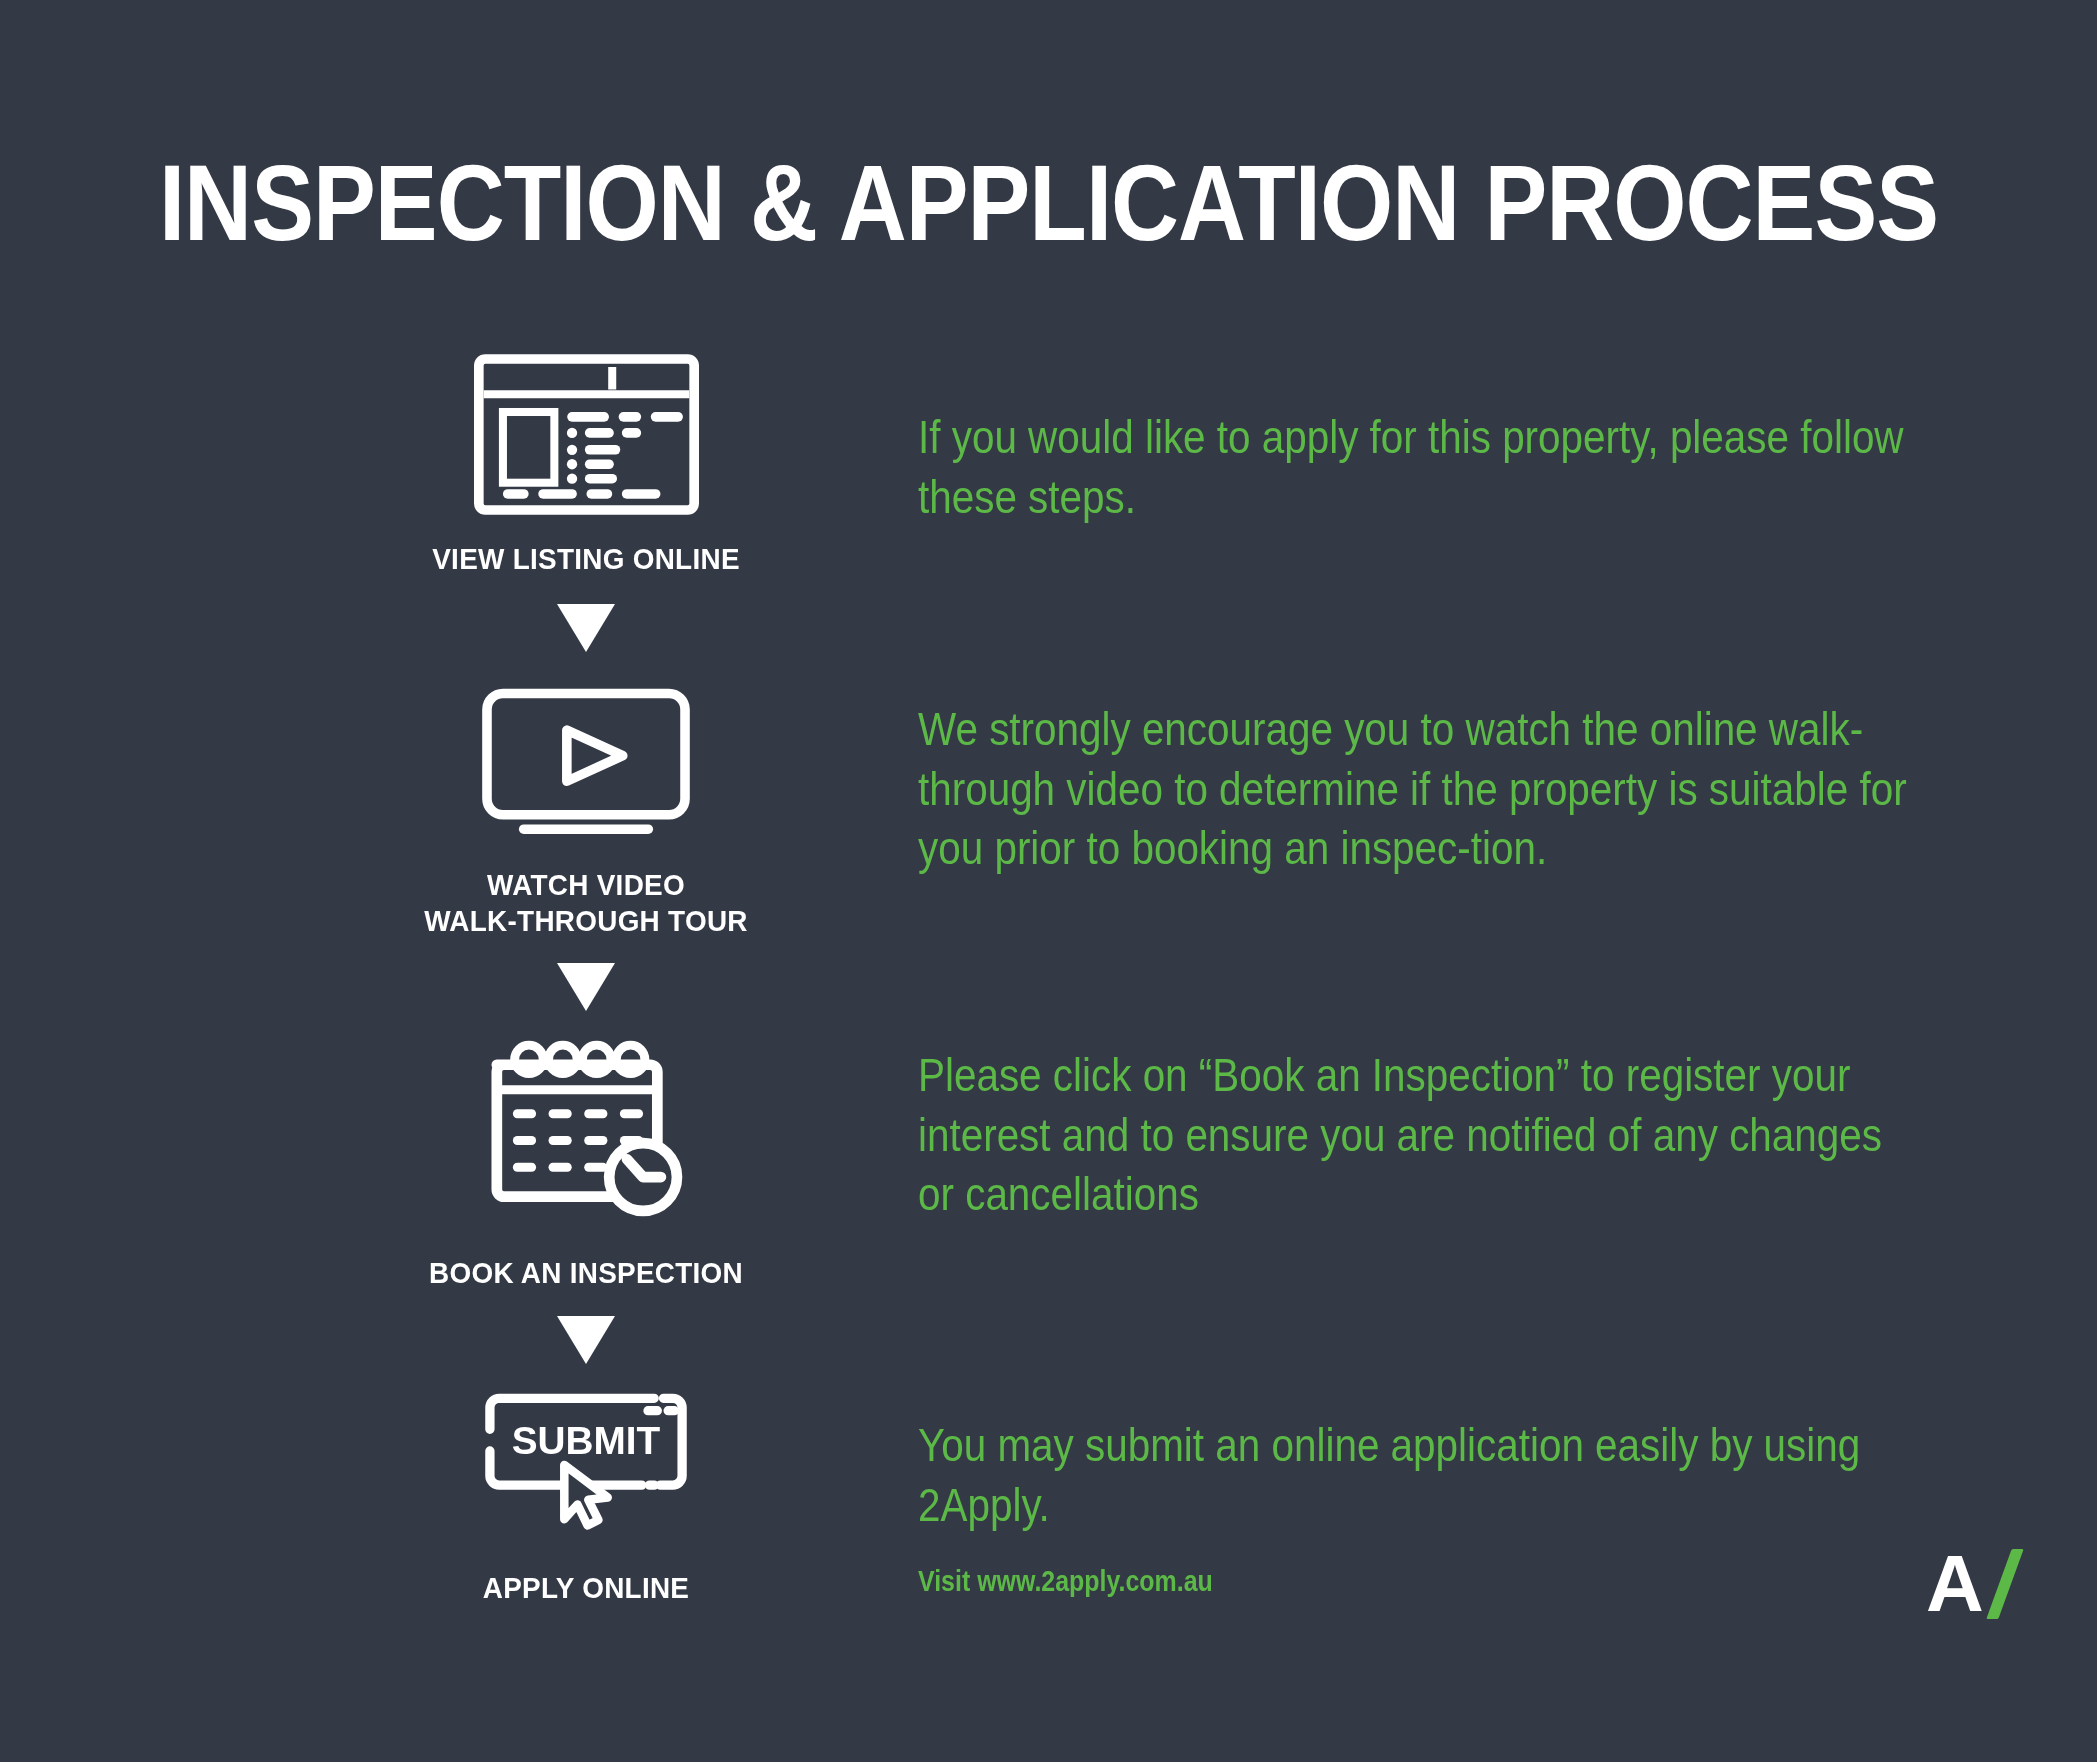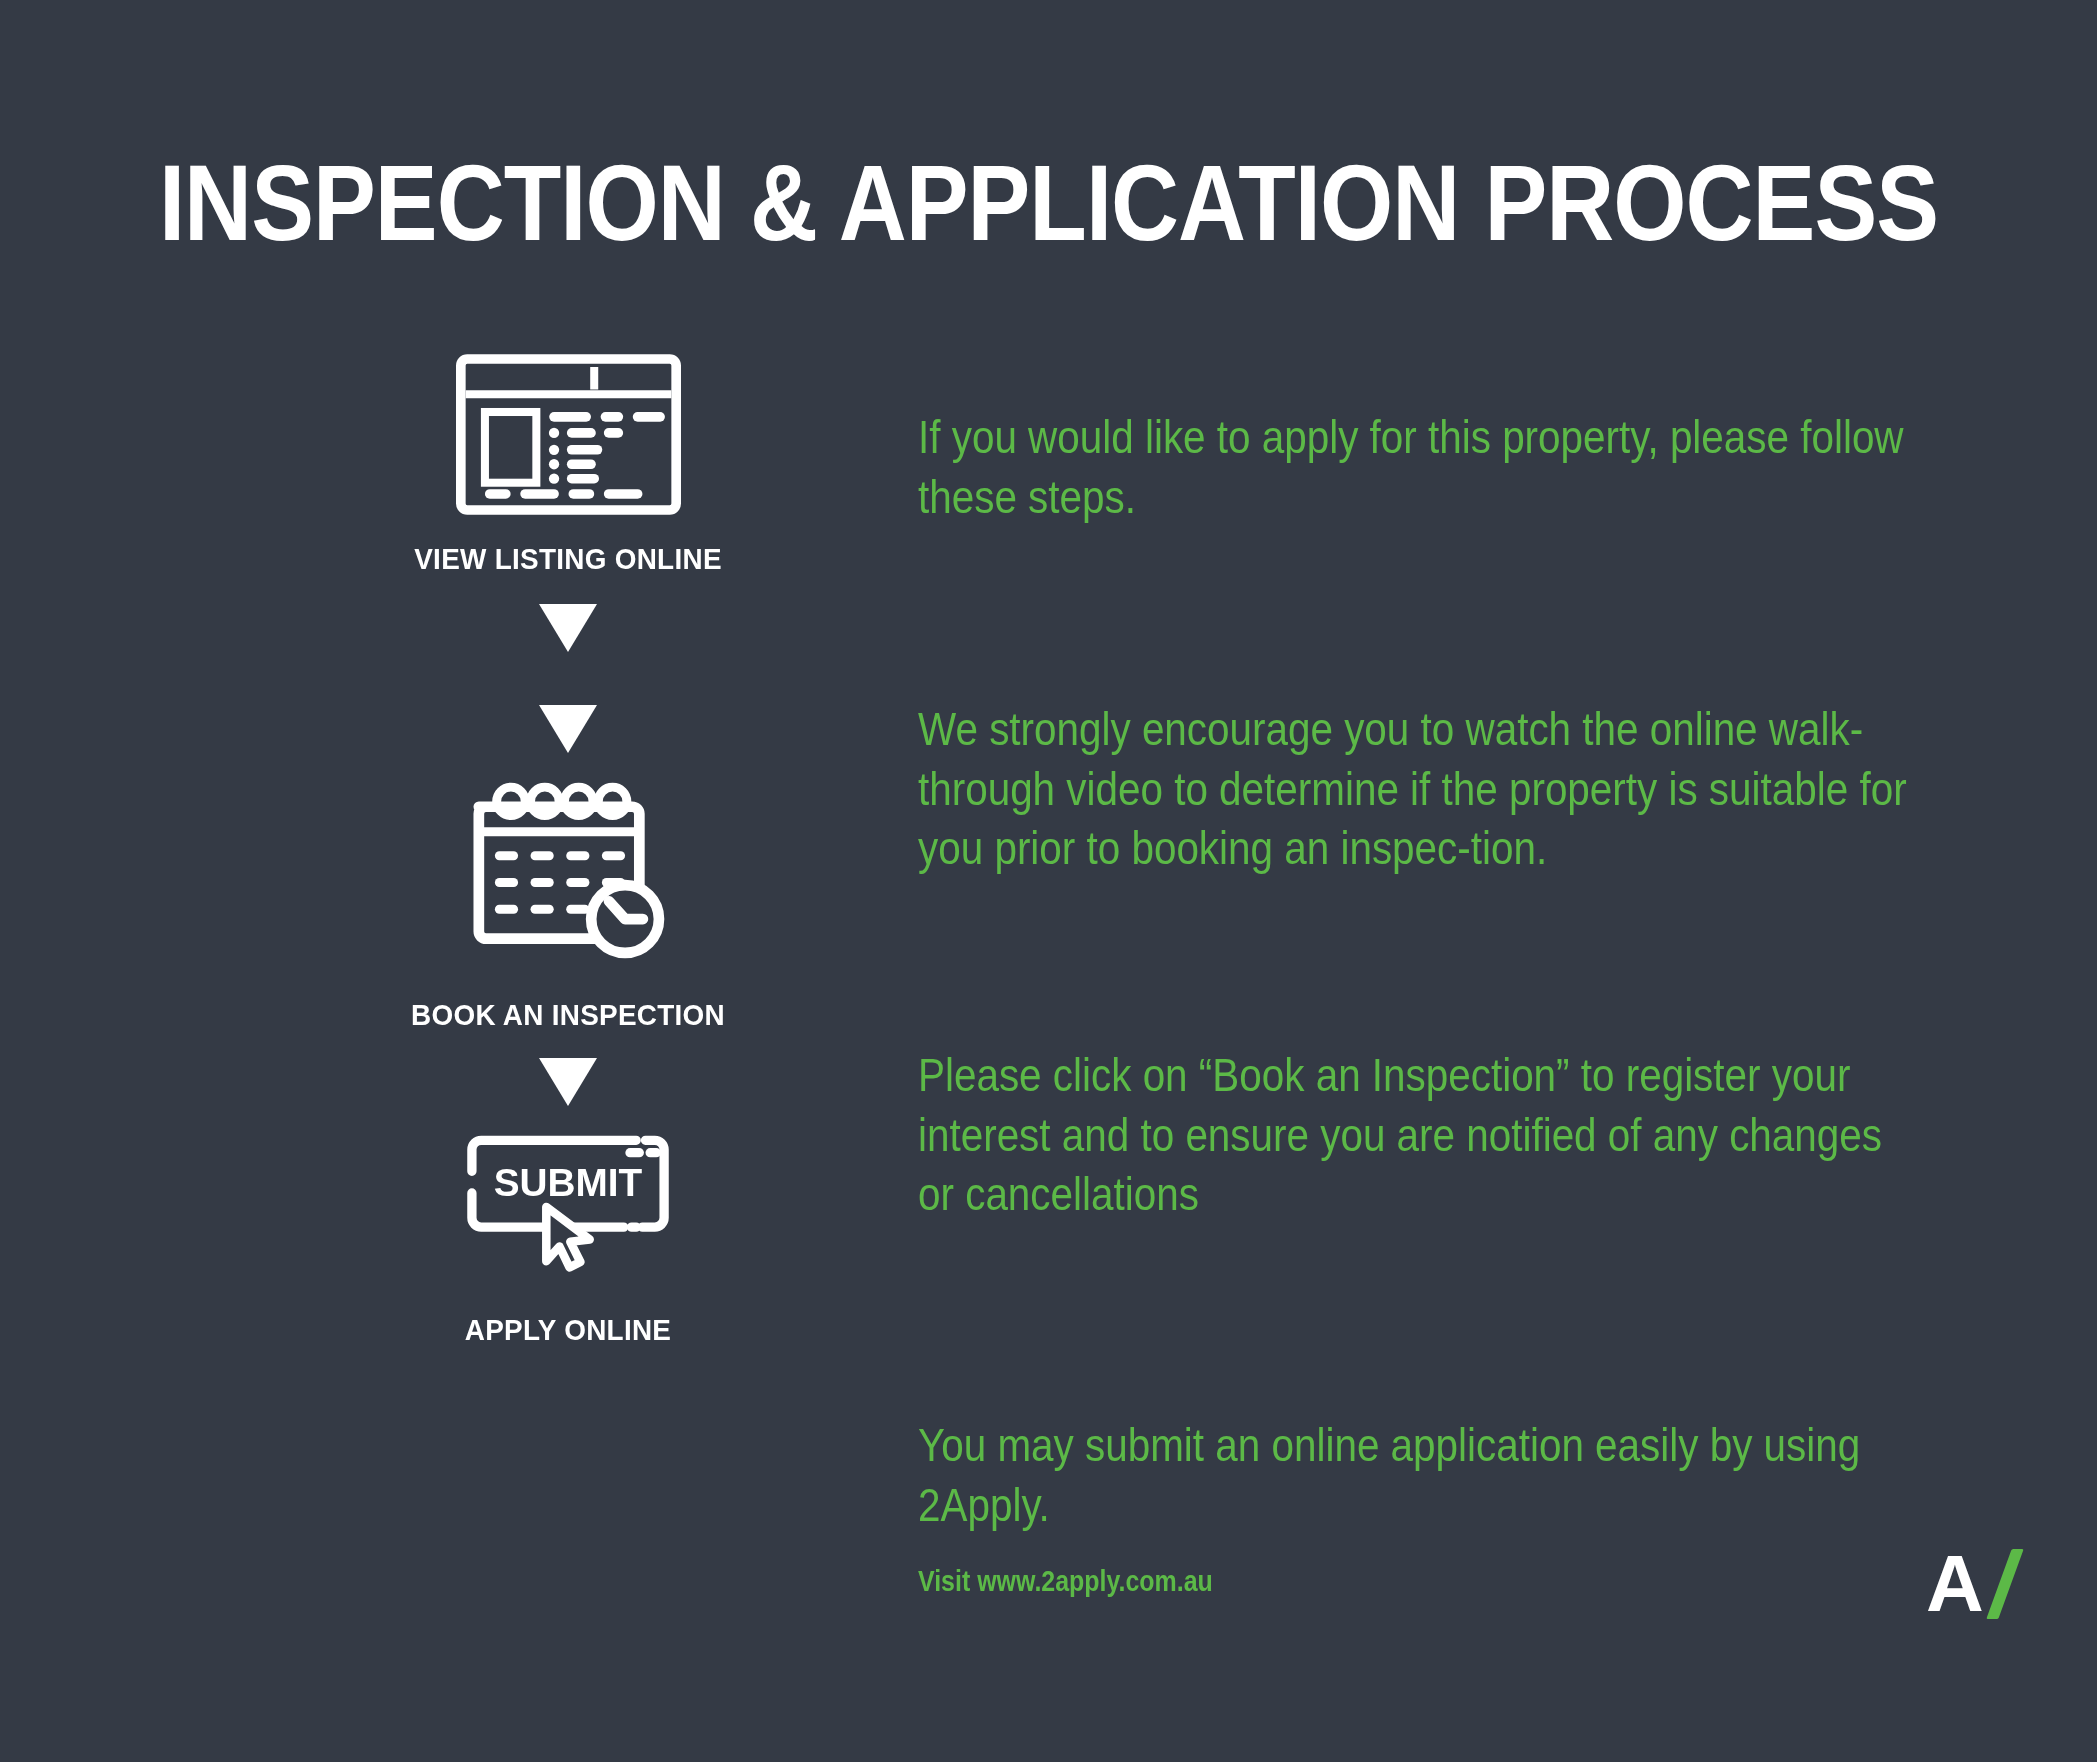--- a/index.html
+++ b/index.html
@@ -30,21 +30,21 @@
     letter-spacing: -1.1px;
     transform: scaleX(0.88);
     transform-origin: center top;
     white-space: nowrap;
     line-height: 1;
   }
 
   
   #steps {
     position: absolute;
-    left: 343px;
+    left: 361px;
     top: 354px;
     width: 450px;
   }
   .step {
     position: relative;
     width: 450px;
     text-align: center;
   }
   .step-icon {
     display: block;
@@ -161,20 +161,30 @@
         <rect x="92" y="84" width="24" height="6" rx="3" fill="#ffffff"></rect>
       </svg>
       <div class="sp-a"></div>
       <div class="step-label">VIEW LISTING ONLINE</div>
     </div>
 
     <div class="sp-b"></div>
     <div class="arrow"></div>
     <div class="sp-b"></div>
 
+    <div class="step">
+      <svg class="step-icon" width="214" height="161" viewBox="0 0 134 100">
+        <rect x="5" y="8" width="124" height="76" rx="10" ry="10" fill="none" stroke="#ffffff" stroke-width="6"></rect>
+        <path d="M 55 31 L 55 63 L 90 47 Z" fill="none" stroke="#ffffff" stroke-width="6" stroke-linejoin="round" stroke-linecap="round"></path>
+        <line x1="28" y1="93" x2="106" y2="93" stroke="#ffffff" stroke-width="6" stroke-linecap="round"></line>
+      </svg>
+      <div class="sp-a"></div>
+      <div class="step-label">WATCH VIDEO
+WALK-THROUGH TOUR</div>
+    </div>
 
     <div class="sp-c"></div>
     <div class="arrow"></div>
     <div class="sp-c"></div>
 
     <div class="step">
       <svg class="step-icon" width="214" height="193" viewBox="0 0 120 108">
 
         <path d="M 10 16 L 96 16 A 4 4 0 0 1 100 20 L 100 62
                  M 100 86 A 4 4 0 0 1 96 90 L 14 90 A 4 4 0 0 1 10 86 L 10 20 A 4 4 0 0 1 14 16" fill="none" stroke="#ffffff" stroke-width="6" stroke-linecap="round"></path>

